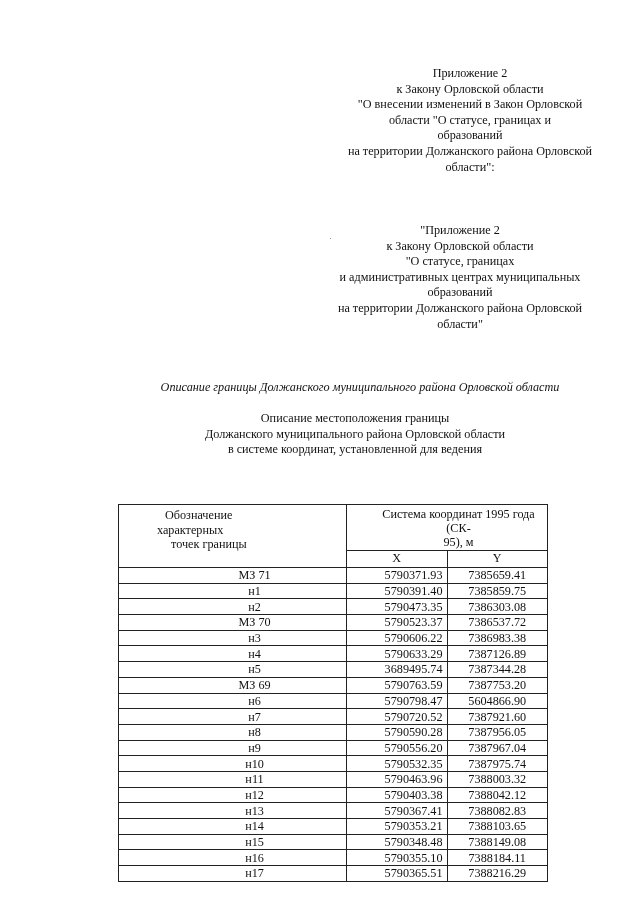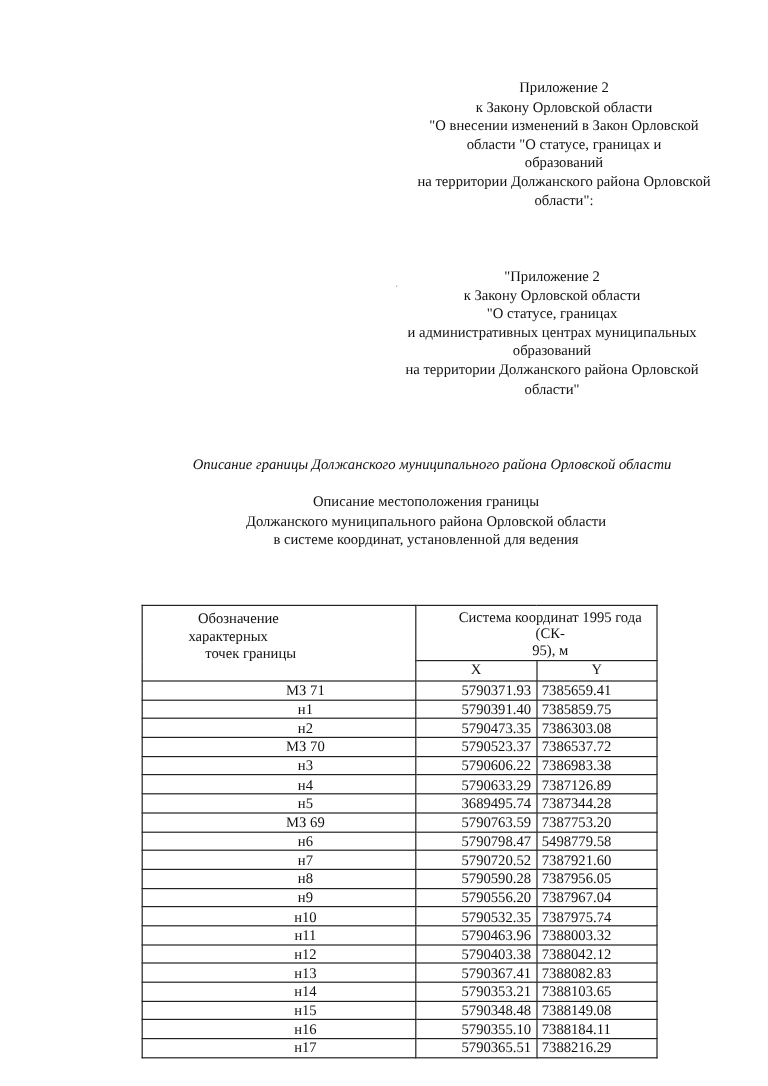--- a/index.html
+++ b/index.html
@@ -20,21 +20,21 @@
     position: absolute; left: 118px; top: 485px; width: 430px;
     border-collapse: collapse; font-size: 12.2px; table-layout: fixed; margin-top: 19px;
   }
   td, th {
     border: 1px solid #222; padding: 0 4px; height: 14.7px; line-height: 14px;
     font-weight: normal;
   }
   th { vertical-align: top; }
   .c1 { width: 177px; text-align: center; padding-left: 48px; }
   .c2 { width: 119px; text-align: right; }
-  .c3 { width: 107px; text-align: left; }
+  .c3 { width: 107px; text-align: center; }
   .hdr-left { text-align: left; padding-left: 46px; line-height: 14.5px; padding-top: 3px; }
   .hdr-left span { display: block; }
   .hdr-left .l2 { margin-left: -8px; }
   .hdr-left .l3 { margin-left: 6px; }
   .hdr-top { text-align: center; line-height: 14px; padding-top: 2px; padding-bottom: 1px; padding-left: 27px; }
   .hdr-xy { text-align: center; height: 16px; }
   .dot { position: absolute; left: 330px; top: 238px; width: 1px; height: 1px; background: #999; }
 </style>
 </head>
 <body>
@@ -126,21 +126,21 @@
         <td class="c3">7387344.28</td>
       </tr>
       <tr>
         <td class="c1">МЗ 69</td>
         <td class="c2">5790763.59</td>
         <td class="c3">7387753.20</td>
       </tr>
       <tr>
         <td class="c1">н6</td>
         <td class="c2">5790798.47</td>
-        <td class="c3">5498779.58</td>
+        <td class="c3">5604866.90</td>
       </tr>
       <tr>
         <td class="c1">н7</td>
         <td class="c2">5790720.52</td>
         <td class="c3">7387921.60</td>
       </tr>
       <tr>
         <td class="c1">н8</td>
         <td class="c2">5790590.28</td>
         <td class="c3">7387956.05</td>

